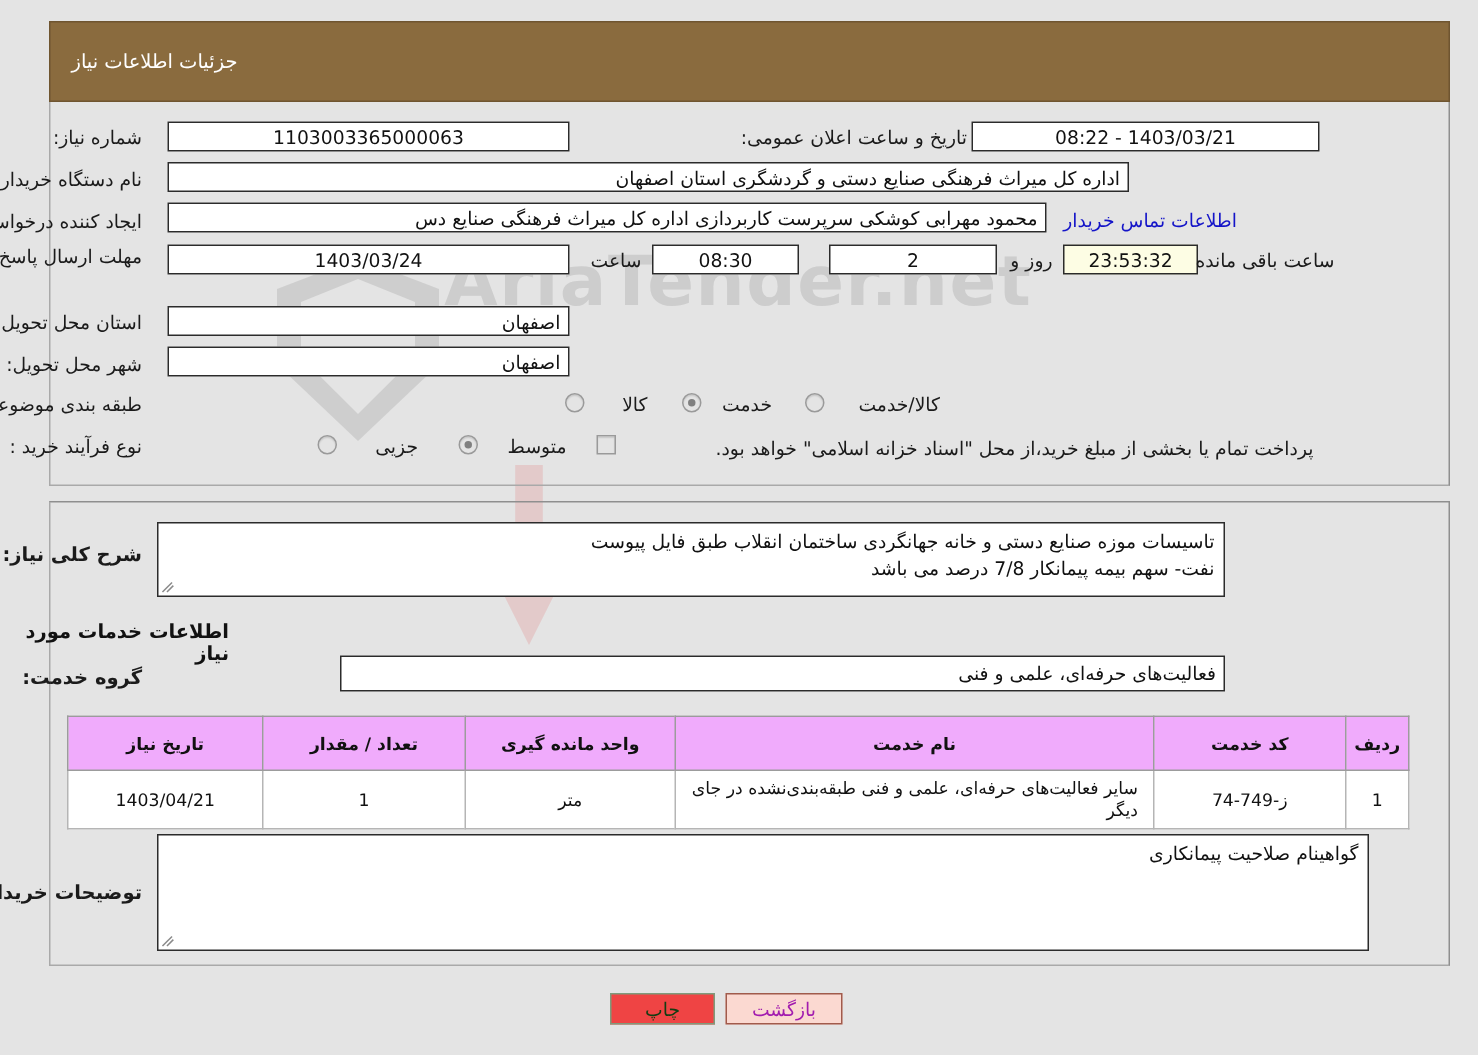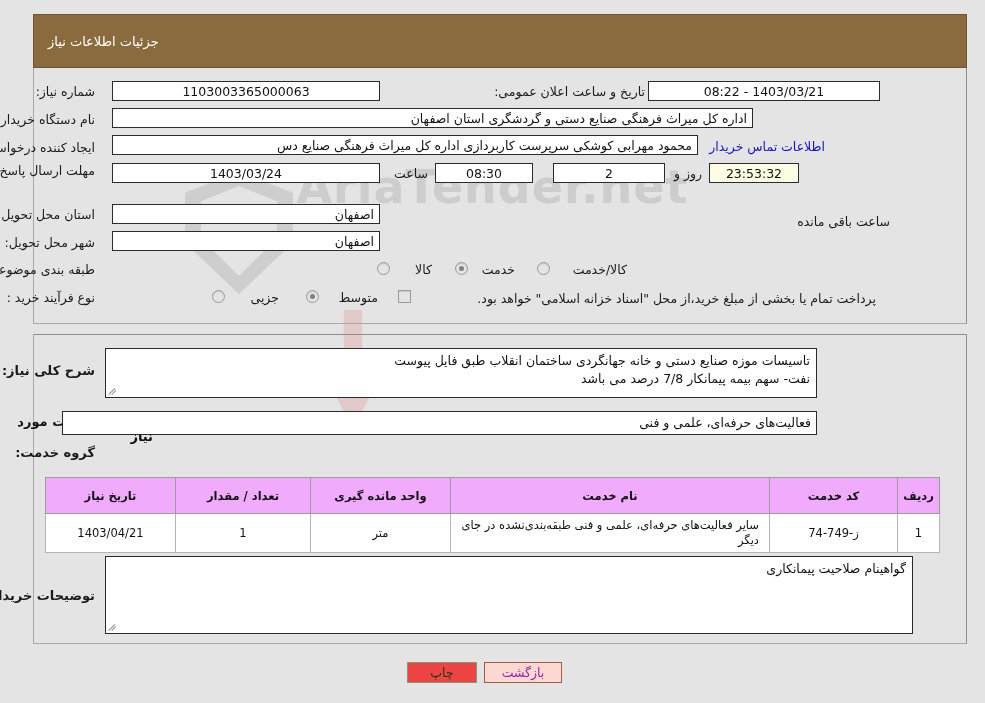--- a/index.html
+++ b/index.html
@@ -276,21 +276,21 @@
 
   <div class="lbl" style="right:890px; top:163px; line-height:16px;">
     <span>مهلت ارسال پاسخ: تا تاریخ:</span>
   </div>
   <div class="fld" style="right:605px; top:163px; width:268px;">1403/03/24</div>
   <div class="lbl" style="right:557px; top:166px;">ساعت</div>
   <div class="fld" style="right:452px; top:163px; width:98px;">08:30</div>
   <div class="fld" style="right:320px; top:163px; width:112px;">2</div>
   <div class="lbl" style="right:283px; top:166px;">روز و</div>
   <div class="fld timer" style="right:186px; top:163px; width:90px;">23:53:32</div>
-  <div class="lbl" style="right:95px; top:166px;margin-top:48px;">ساعت باقی مانده</div>
+  <div class="lbl" style="right:95px; top:166px;">ساعت باقی مانده</div>
 
   <div class="lbl" style="right:890px; top:207px;">استان محل تحویل:</div>
   <div class="fld right" style="right:605px; top:204px; width:268px;">اصفهان</div>
 
   <div class="lbl" style="right:890px; top:235px;">شهر محل تحویل:</div>
   <div class="fld right" style="right:605px; top:231px; width:268px;">اصفهان</div>
 
   <div class="lbl" style="right:890px; top:262px;">طبقه بندی موضوعی:</div>
   <div class="radio" style="right:595px; top:262px;"></div>
   <div class="lbl" style="right:553px; top:262px;">کالا</div>
@@ -312,21 +312,21 @@
   <div class="lbl bold-lbl" style="right:890px; top:363px; font-size:13px;">شرح کلی نیاز:</div>
   <div class="ta" style="right:168px; top:348px; width:712px; height:50px;">
     <div>تاسیسات موزه صنایع دستی و خانه جهانگردی ساختمان انقلاب طبق فایل پیوست</div>
     <div>نفت- سهم بیمه پیمانکار 7/8 درصد می باشد</div>
     <span class="grip"></span>
   </div>
 
   <div class="sect-title" style="right:832px; top:414px;">اطلاعات خدمات مورد نیاز</div>
 
   <div class="lbl bold-lbl" style="right:890px; top:445px; font-size:13px;">گروه خدمت:</div>
-  <div class="fld right" style="right:168px; top:411px; width:755px; height:24px; line-height:20px;padding-left:46px;">فعالیت‌های حرفه‌ای، علمی و فنی</div>
+  <div class="fld right" style="right:168px; top:437px; width:590px; height:24px; line-height:20px;padding-left:46px;">فعالیت‌های حرفه‌ای، علمی و فنی</div>
 
   <table class="items">
     <thead>
       <tr>
         <th style="width:42px;">ردیف</th>
         <th style="width:128px;">کد خدمت</th>
         <th>نام خدمت</th>
         <th style="width:140px;">واحد مانده گیری</th>
         <th style="width:135px;">تعداد / مقدار</th>
         <th style="width:130px;">تاریخ نیاز</th>

